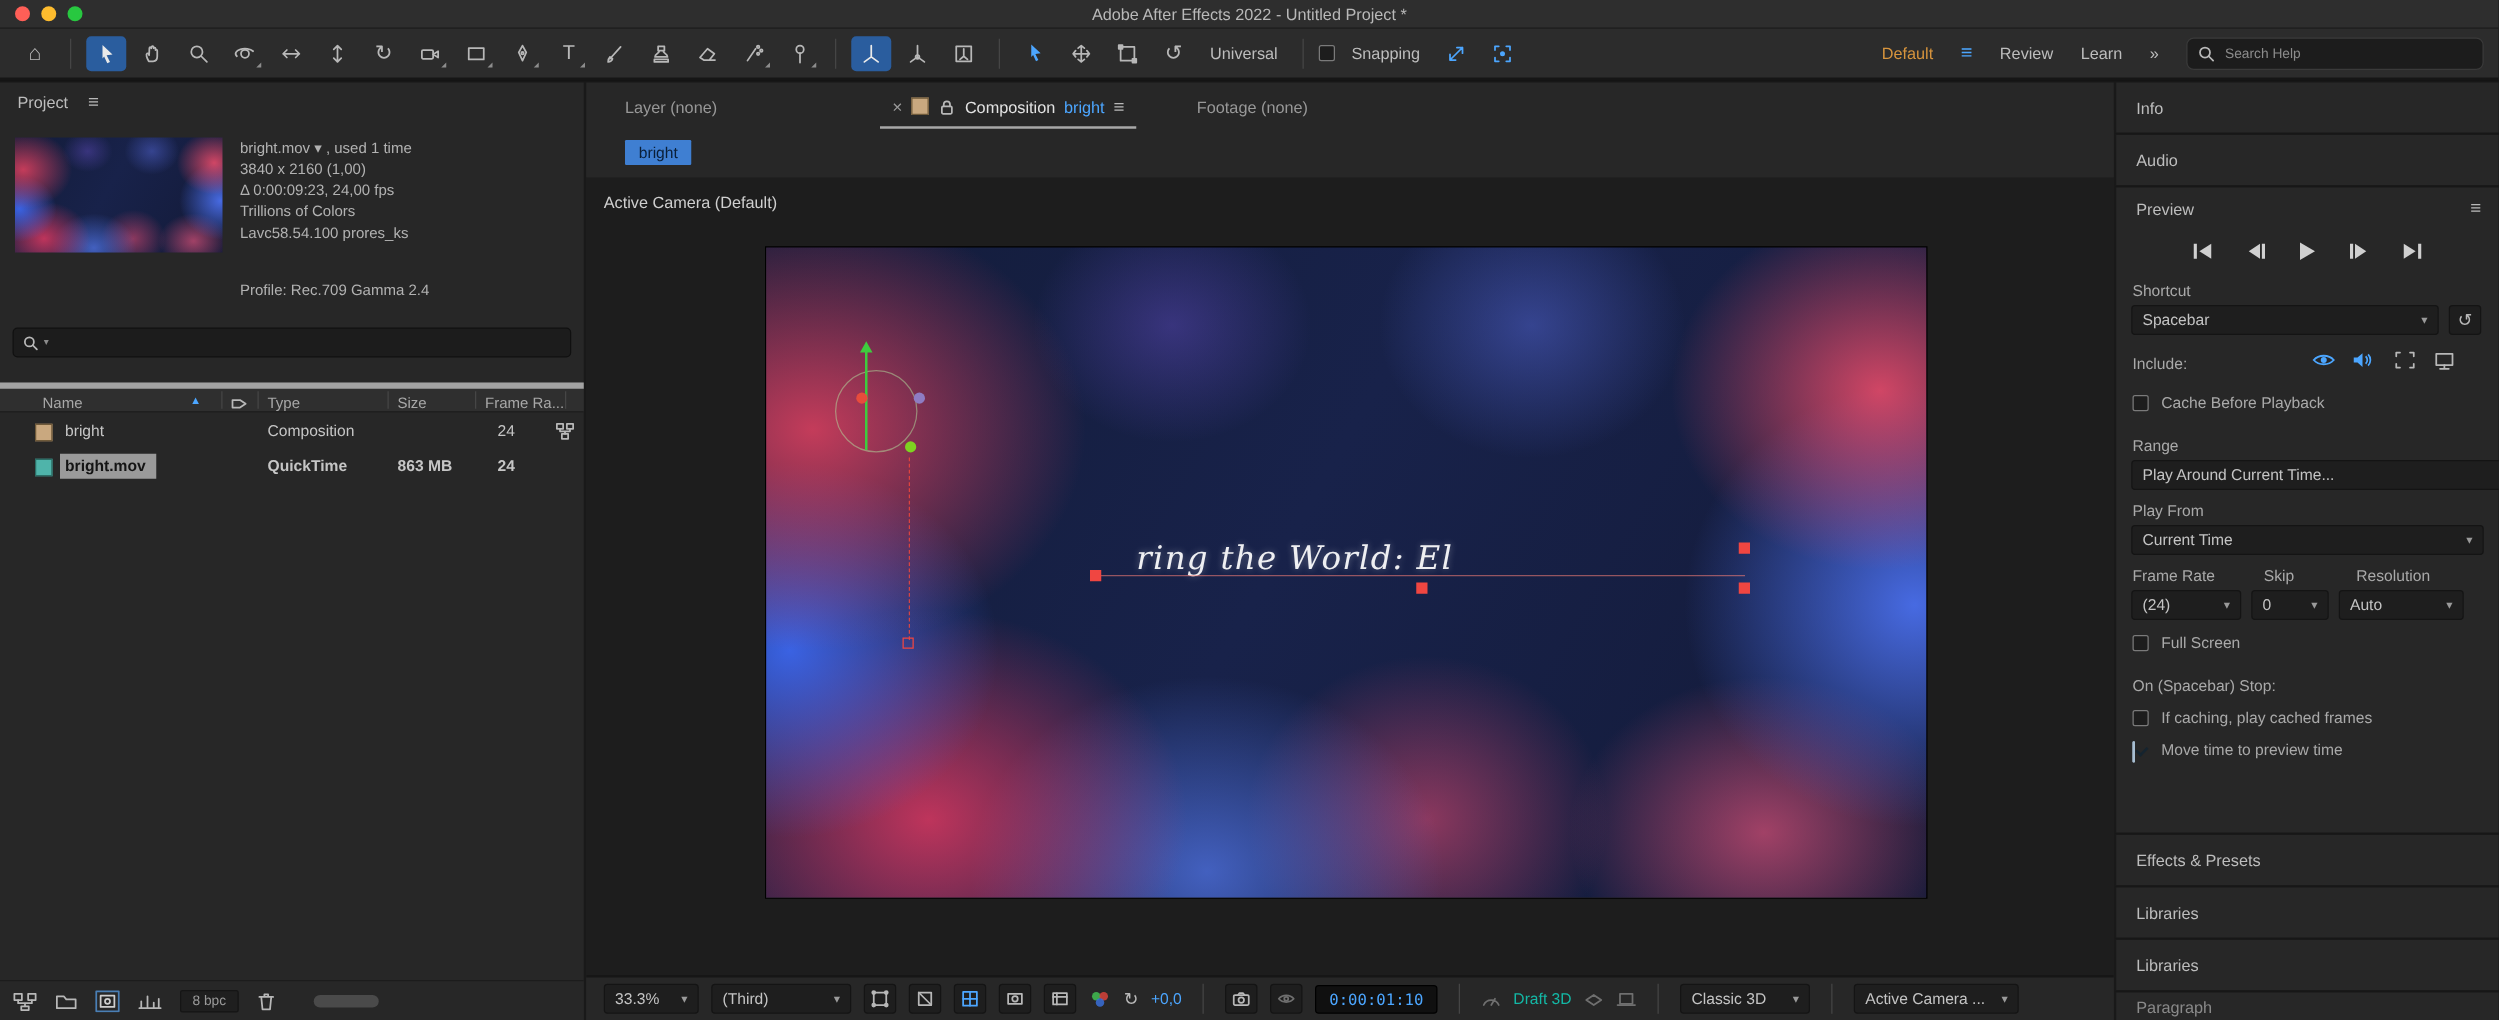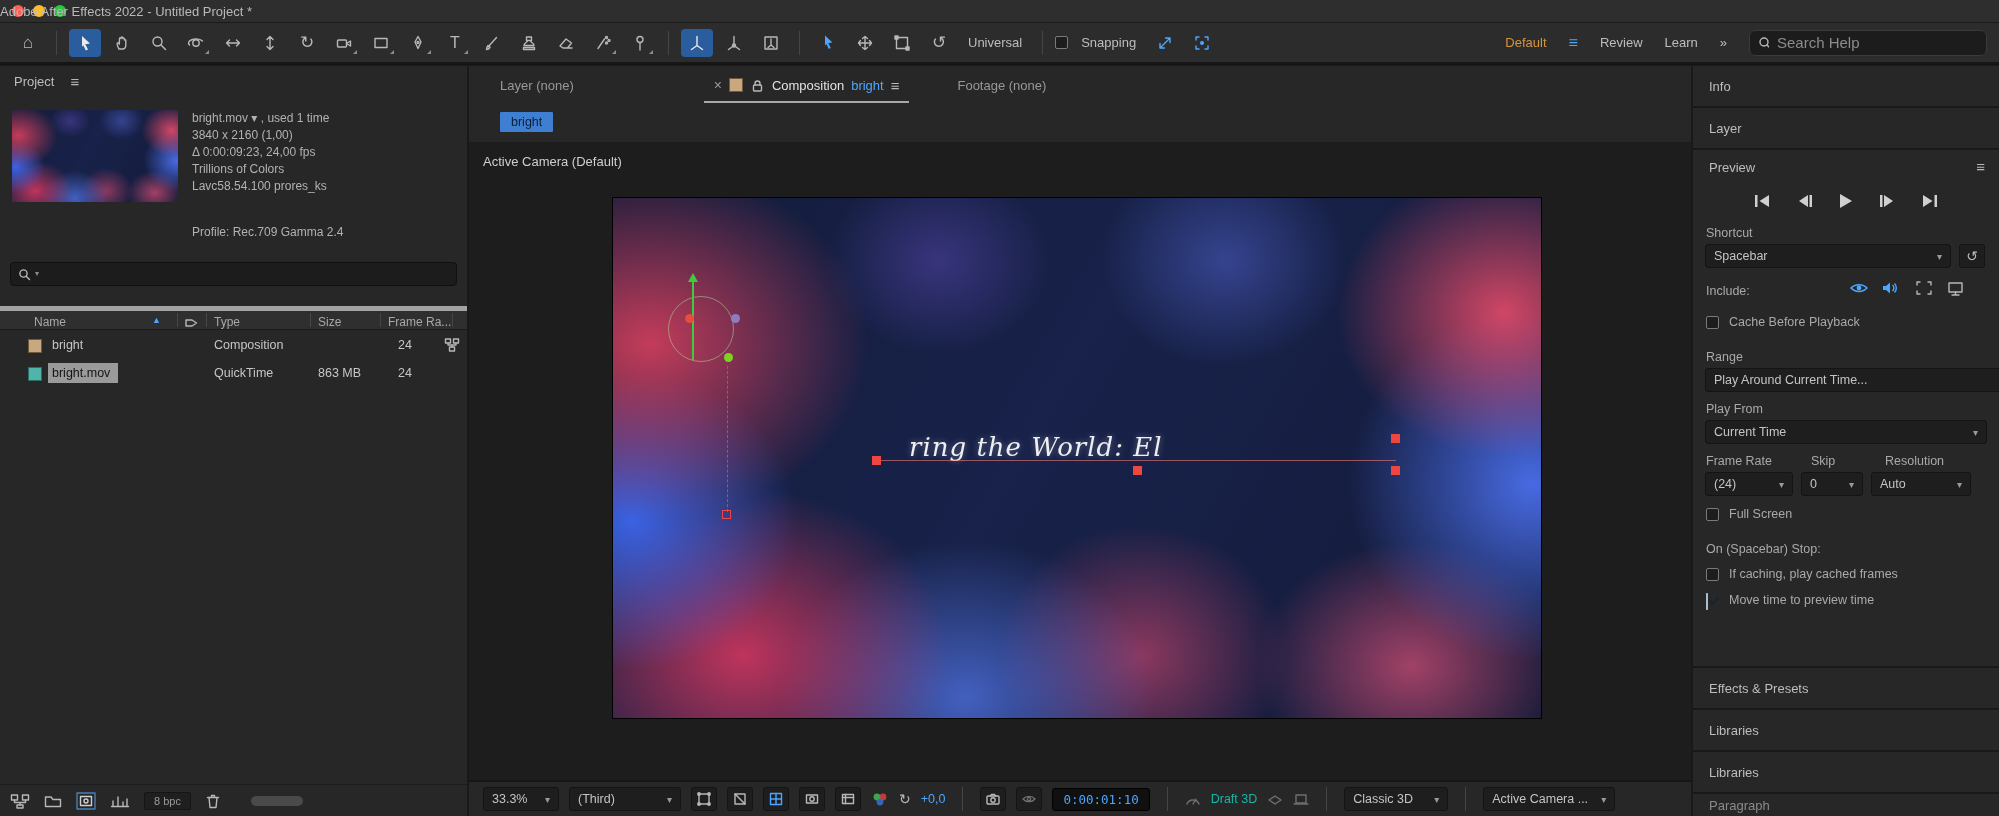--- a/index.html
+++ b/index.html
@@ -5,21 +5,21 @@
   html,body{margin:0;padding:0;background:#141414;}
   body{width:1999px;height:816px;position:relative;overflow:hidden;
        font-family:"Liberation Sans",sans-serif;color:#bdbdbd;font-size:13px;}
   .abs{position:absolute;}
 
   
   .titlebar{left:0;top:0;width:1999px;height:22px;background:#2e2e2e;border-bottom:1px solid #1a1a1a;
             display:flex;align-items:center;}
   .tl{width:12px;height:12px;border-radius:50%;margin-left:9px;}
   .tl.r{background:#ff5f57;margin-left:12px;}.tl.y{background:#febc2e;}.tl.g{background:#28c840;}
-  .wintitle{position:absolute;left:0;right:0;text-align:left;color:#b9b9b9;font-size:13px;}
+  .wintitle{position:absolute;left:0;right:0;text-align:center;color:#b9b9b9;font-size:13px;}
 
   
   .toolbar{left:0;top:23px;width:1999px;height:41px;background:#2c2c2c;border-bottom:2px solid #161616;
            display:flex;align-items:center;padding:0 12px;box-sizing:border-box;gap:5px;}
   .tool{width:32px;height:28px;display:flex;align-items:center;justify-content:center;border-radius:4px;
         position:relative;flex:none;}
   .tool.active{background:#2a5d9e;}
   .tool.bluebg{background:#2a5d9e;}
   .corner::after{content:"";position:absolute;right:3px;bottom:3px;
         border-left:4px solid transparent;border-bottom:4px solid #8d8d8d;}
@@ -32,21 +32,21 @@
   .cb{width:13px;height:13px;border:1px solid #7a7a7a;border-radius:2px;background:#1d1d1d;flex:none;box-sizing:border-box;}
   .cb.checked{background:#a7bed2;border-color:#a7bed2;position:relative;}
   .cb.checked::after{content:"";position:absolute;left:2px;top:2.5px;width:7px;height:4px;
         border-left:2px solid #15242f;border-bottom:2px solid #15242f;transform:rotate(-45deg);}
   .ws-cluster{margin-left:auto;display:flex;align-items:center;gap:22px;flex:none;}
   .ws-active{color:#d7943d;font-size:13px;}
   .ws-item{color:#bdbdbd;font-size:13px;}
   .ws-menu{color:#4ca6ff;font-size:16px;}
   .searchbox{width:238px;height:26px;background:#1c1c1c;border:1px solid #3a3a3a;border-radius:6px;
         display:flex;align-items:center;padding:0 8px;gap:6px;box-sizing:border-box;}
-  .searchbox input{flex:1;background:transparent;border:none;outline:none;color:#c7c7c7;font-size:15px;
+  .searchbox input{flex:1;background:transparent;border:none;outline:none;color:#c7c7c7;font-size:11px;
         font-family:"Liberation Sans",sans-serif;}
   .searchbox input::placeholder{color:#8c8c8c;}
 
   
   .panel{background:#272727;box-shadow:0 0 0 1px #191919;}
   .phead-label{font-size:13px;color:#bdbdbd;}
   .dd{background:#1e1e1e;border:1px solid #141414;border-radius:3px;height:24px;display:flex;
       align-items:center;justify-content:space-between;padding:0 8px;font-size:12.5px;color:#c4c4c4;
       box-sizing:border-box;flex:none;}
   .dd .caret{color:#9a9a9a;font-size:10px;margin-left:6px;}
@@ -351,21 +351,21 @@
     <span class="abs" style="left:318px;top:6px;"></span>
     <span class="abs" style="left:398px;top:6px;">24</span>
     <svg class="si abs" style="left:444px;top:5px;" width="16" height="16">
       <rect x="1.5" y="2" width="5" height="4"></rect>
         <rect x="9.5" y="2" width="5" height="4"></rect>
         <rect x="5.5" y="10" width="5" height="4"></rect>
         <path d="M4 6 V8 H12 V6 M8 8 V10"></path>
       </svg>
   </div>
 
-  <div class="prow" style="top:294px;">
+  <div class="prow" style="top:294px;font-weight:bold;">
     <span class="qtchip abs" style="left:28px;top:7px;"></span>
     <span class="abs namecell-sel" style="left:48px;top:3px;">bright.mov</span>
     <span class="abs" style="left:214px;top:6px;">QuickTime</span>
     <span class="abs" style="left:318px;top:6px;">863 MB</span>
     <span class="abs" style="left:398px;top:6px;">24</span>
   </div>
 
   <div class="lfoot">
     <svg class="si" width="20" height="17">
       <rect x="1.5" y="3" width="6" height="5"></rect>
@@ -523,21 +523,21 @@
       <span>Active Camera ...</span>
       <span class="caret">▾</span>
     </div>
   </div>
 </div>
 
 <div class="abs panel rbar" style="top:66px;">
   <span class="phead-label">Info</span>
 </div>
 <div class="abs panel rbar" style="top:108px;">
-  <span class="phead-label">Layer</span>
+  <span class="phead-label">Audio</span>
 </div>
 
 <div class="abs panel preview-panel">
   <span class="abs phead-label" style="left:16px;top:10px;">Preview</span>
   <span class="abs gi" style="right:14px;top:9px;font-size:15px;">≡</span>
 
   <div class="transport">
     <span class="tbtn">
       <svg class="fi" width="18" height="14">
           <rect x="1" y="1" width="2.5" height="12"></rect>

